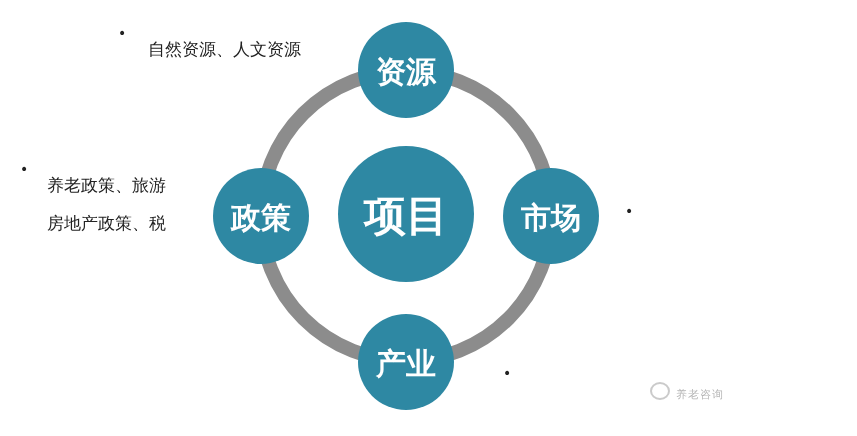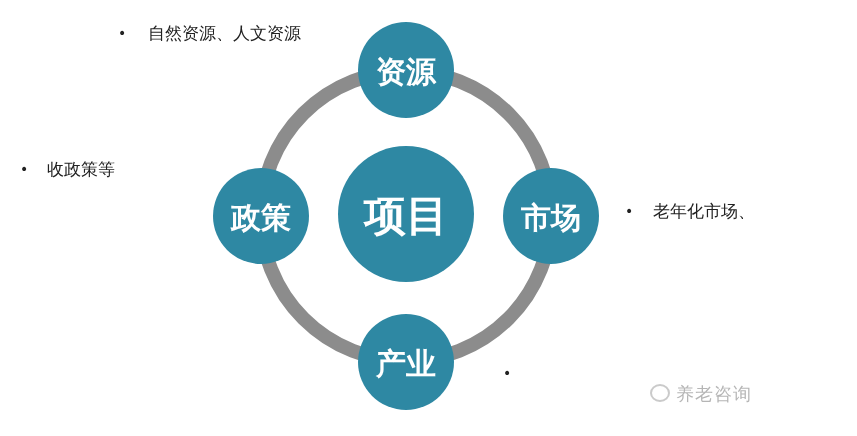--- a/index.html
+++ b/index.html
@@ -1,22 +1,22 @@
 <!DOCTYPE html>
 <html><head>
 <meta charset="utf-8">
 <style>
   html, body { margin:0; padding:0; background:#ffffff; }
   body { width:857px; height:436px; position:relative; overflow:hidden;
          font-family:"DejaVu Sans", "Liberation Sans", sans-serif; }
   #diagram { position:absolute; left:0; top:0; }
   .note { position:absolute; color:#222; font-size:17px; line-height:22px; }
   .note .bullet { position:absolute; left:0; top:0; font-size:14px; }
-  .note .txt { display:block; }
-  .watermark { position:absolute; color:rgba(120,120,120,0.55); font-size:18px; letter-spacing:1px; }
+  .note .txt { display:block;margin-top:16px; }
+  .watermark { position:absolute; color:rgba(120,120,120,0.55); font-size:11px; letter-spacing:1px; }
   .wm-icon { display:inline-block; width:16px; height:14px; border:2px solid rgba(150,150,150,0.5);
              border-radius:50%; margin-right:6px; vertical-align:-2px; }
 </style>
 </head>
 <body>
 
 <svg id="diagram" width="857" height="436" viewBox="0 0 857 436">
   <circle cx="406" cy="216" r="145" fill="none" stroke="#8c8c8c" stroke-width="14"></circle>
   <circle cx="406" cy="214" r="68" fill="#2e88a3"></circle>
   <text x="406" y="230" text-anchor="middle" font-size="42" font-weight="bold" fill="#ffffff" font-family="DejaVu Sans, sans-serif">项目</text>
@@ -34,26 +34,26 @@
   <text x="261" y="228" text-anchor="middle" font-size="30" font-weight="bold" fill="#ffffff" font-family="DejaVu Sans, sans-serif">政策</text>
 </svg>
 
 <div class="note" style="left:118px; top:22px; padding-left:30px;">
   <span class="bullet">•</span>
   <span class="txt">自然资源、人文资源</span>
 </div>
 
 <div class="note" style="left:20px; top:158px; padding-left:27px;">
   <span class="bullet">•</span>
-  <span class="txt">收政策等</span>
+  <span class="txt">养老政策、旅游</span>
+  <span class="txt">房地产政策、税</span>
 </div>
 
 <div class="note" style="left:625px; top:200px; padding-left:28px;">
   <span class="bullet">•</span>
-  <span class="txt">老年化市场、</span>
 </div>
 
 <div class="note" style="left:503px; top:362px; padding-left:30px;">
   <span class="bullet">•</span>
 </div>
 
 <div class="watermark" style="left:650px; top:382px;">
   <span class="wm-icon"></span><span>养老咨询</span>
 </div>
 

